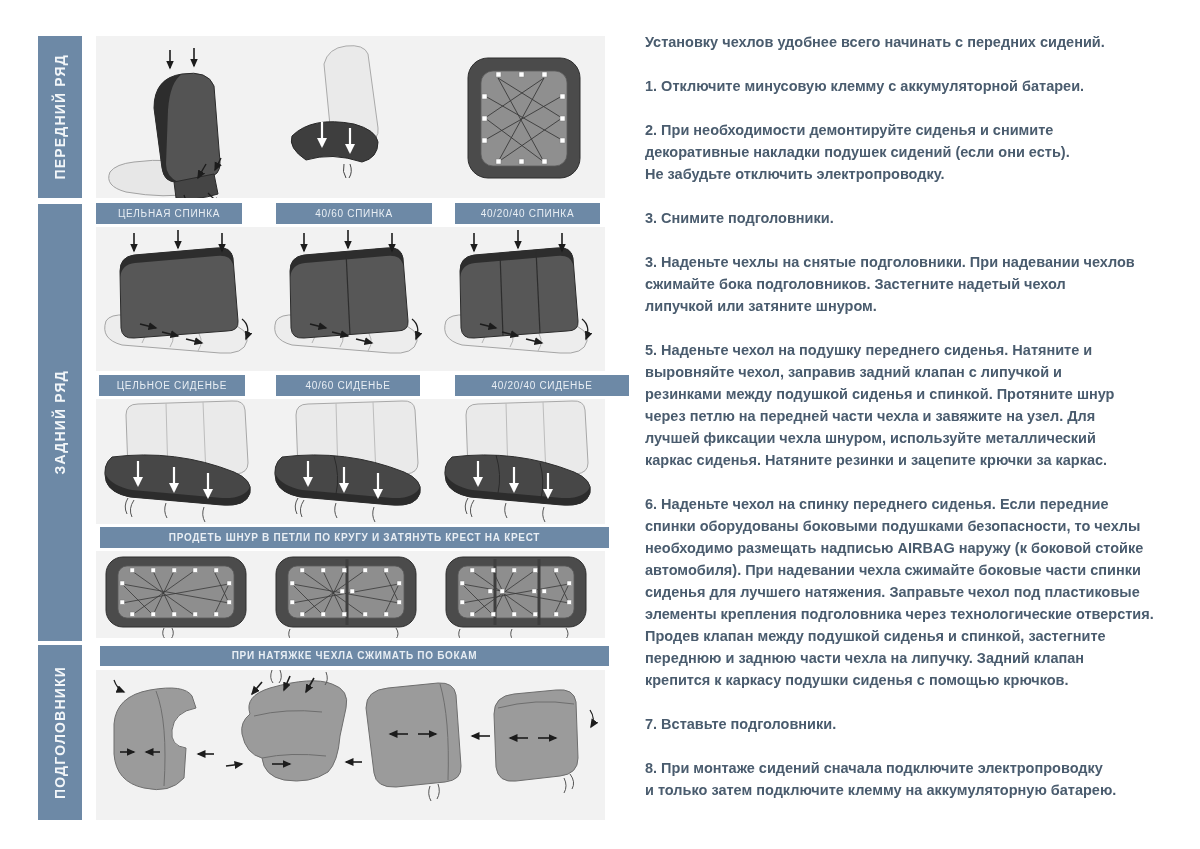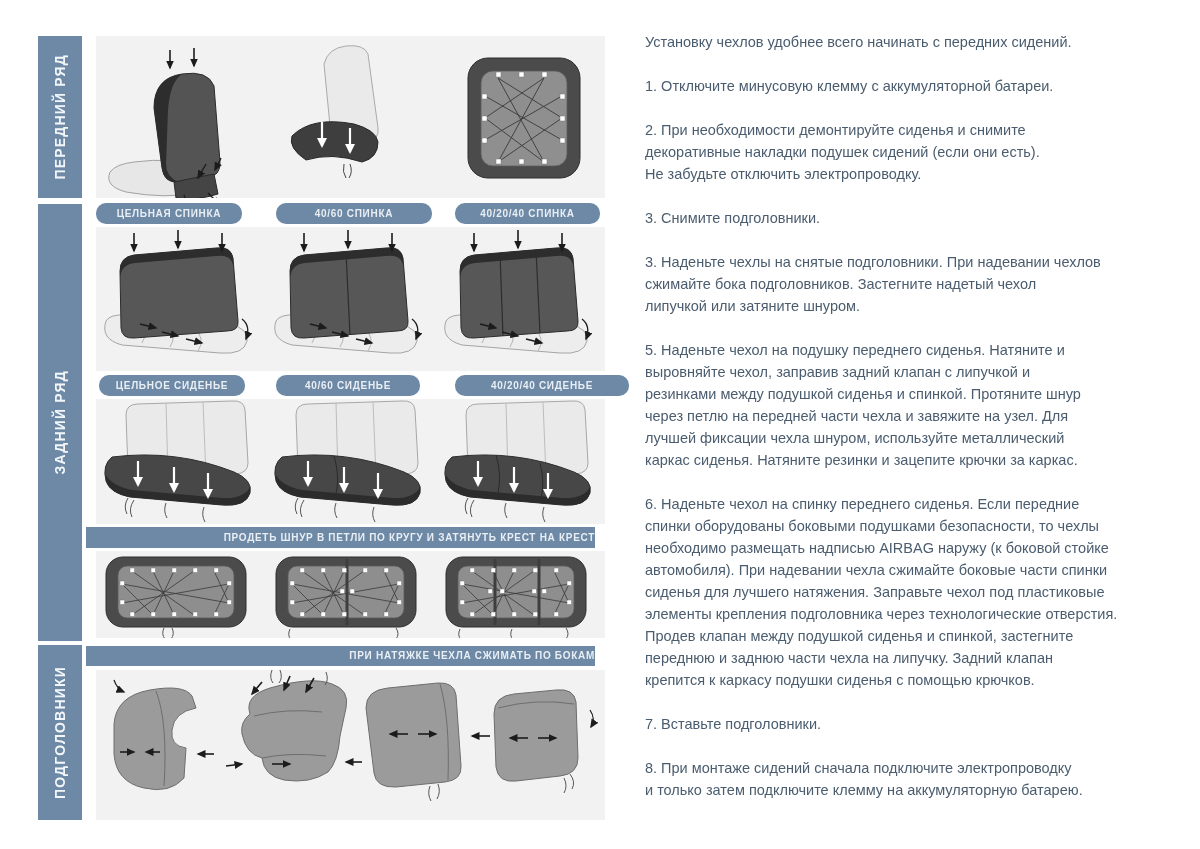--- a/index.html
+++ b/index.html
@@ -7,27 +7,27 @@
         font-family:"Liberation Sans", sans-serif;}
   
   .rail-bar{position:absolute;left:38px;width:44px;background:#6d89a6;
             display:flex;align-items:center;justify-content:center;}
   .vtext{writing-mode:vertical-rl;transform:rotate(180deg);
          color:#f2f6f9;font-size:14px;font-weight:600;letter-spacing:1.2px;white-space:nowrap;}
   
   .panel{position:absolute;left:96px;width:509px;background:#f2f2f2;}
   .panel svg{display:block;}
   .lbl{position:absolute;height:21px;background:#6d89a6;color:#e8eef4;
-       font-size:10px;font-weight:700;letter-spacing:0.7px;line-height:21px;text-align:center;border-radius:10px;}
+       font-size:10px;font-weight:400;letter-spacing:0.7px;line-height:21px;text-align:center;}
   .lblrow{position:absolute;left:96px;width:509px;height:21px;}
-  .banner{position:absolute;left:86px;width:509px;height:21px;background:#6d89a6;color:#e8eef4;
-          font-size:10px;font-weight:600;letter-spacing:0.7px;line-height:21px;text-align:right;}
+  .banner{position:absolute;left:100px;width:509px;height:21px;background:#6d89a6;color:#e8eef4;
+          font-size:10px;font-weight:600;letter-spacing:0.7px;line-height:21px;text-align:center;}
   
   .instructions{position:absolute;left:645px;top:31px;width:548px;color:#4a5c6e;}
-  .instructions p{margin:0 0 22px 0;font-size:14.5px;line-height:22px;white-space:pre-line;}
+  .instructions p{margin:0 0 22px 0;font-size:14.5px;line-height:22px;white-space:pre-line;font-weight:bold;}
 </style>
 </head>
 <body>
 
 <div class="page">
 
   <div class="rail-bar" style="top:36px;height:162px">
     <span class="vtext">ПЕРЕДНИЙ РЯД</span>
   </div>
   <div class="rail-bar" style="top:204px;height:437px">

